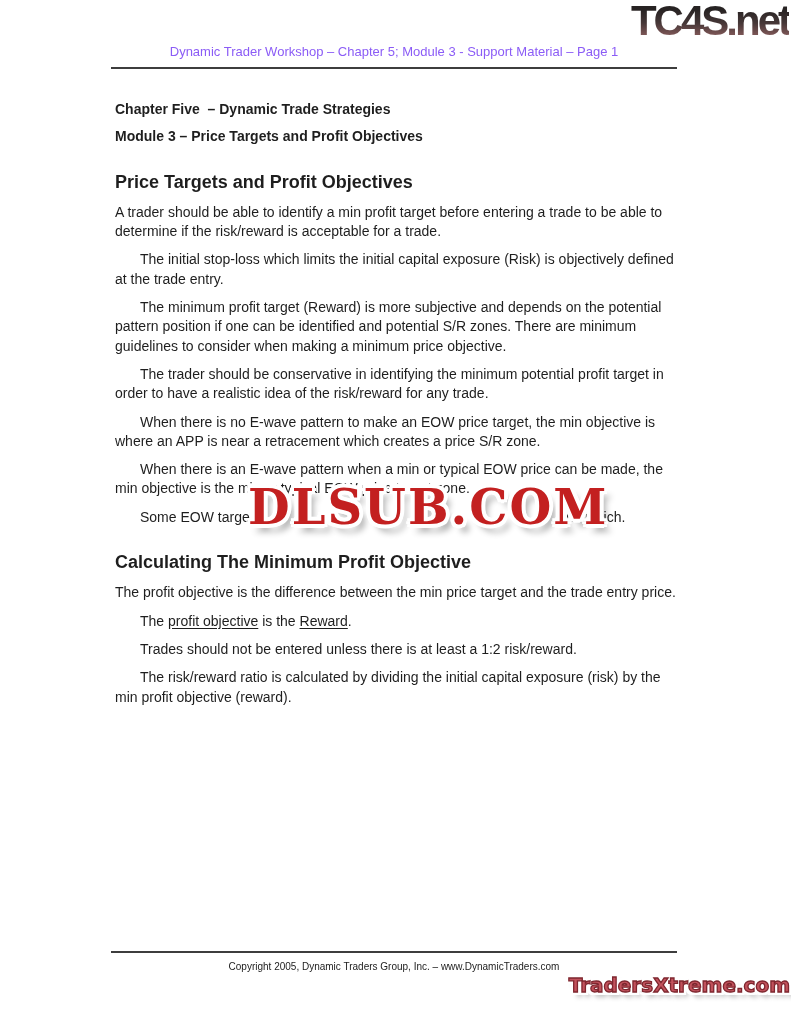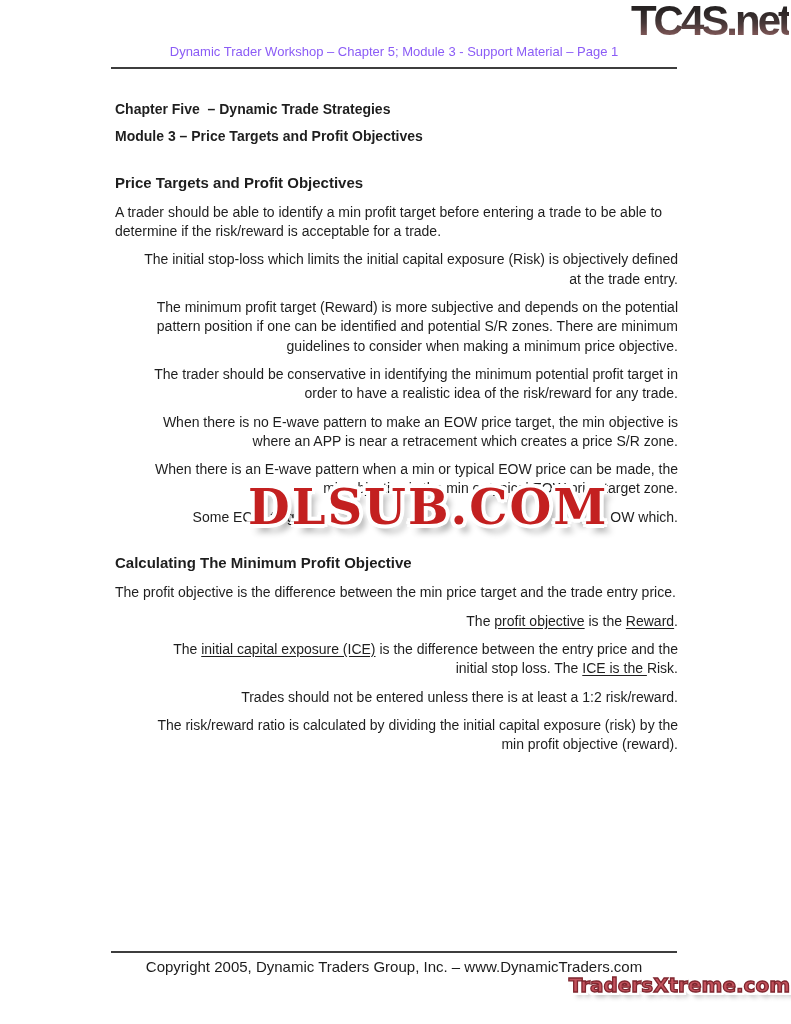--- a/index.html
+++ b/index.html
@@ -16,33 +16,33 @@
     position:absolute;left:111px;width:566px;top:44px;
     text-align:center;font-size:13px;line-height:16px;color:#8b5cf6;
   }
   .rule{
     position:absolute;left:111px;width:566px;height:2px;background:#3d3d3d;
   }
   .rule.top{top:67px;}
   .rule.bottom{top:951px;height:1.5px;}
   .footer-text{
     position:absolute;left:111px;width:566px;top:959px;
-    text-align:center;font-size:15px;line-height:16px;color:#1c1c1c;
+    text-align:center;font-size:10px;line-height:16px;color:#1c1c1c;
   }
   
   .content{
     position:absolute;left:115px;top:92px;width:563px;
     font-size:14px;line-height:19.3px;
   }
   .content p{margin:0 0 9px 0;}
-  .content p.indent{text-indent:25px;text-align:right;}
+  .content p.indent{text-indent:25px;}
   .title-block{margin-bottom:7px;}
   .title-block p{margin:8px 0 8px 0;font-weight:bold;}
   h2.sec{
-    font-size:15px;line-height:19.3px;font-weight:bold;
+    font-size:18px;line-height:19.3px;font-weight:bold;
     margin:26px 0 11px 0;
   }
   .u{text-decoration:underline;text-underline-offset:2px;}
   .gap{display:inline-block;width:308px;}
   
   .wm-tc4s{
     position:absolute;top:0;right:2px;
     font-family:"Liberation Sans", sans-serif;
     font-weight:bold;font-size:42px;line-height:1;letter-spacing:-3px;
     background:linear-gradient(180deg,#272323 22%,#463737 55%,#8d5f5f 92%);
@@ -99,21 +99,20 @@
     <p class="indent">When there is an E-wave pattern when a min or typical EOW price can be made, the min objective is the min or typical EOW price target zone.</p>
 
     <p class="indent"><span>Some EOW targe</span><span class="gap"></span><span>OW which.</span></p>
 
     <h2 class="sec">Calculating The Minimum Profit Objective</h2>
 
     <p>The profit objective is the difference between the min price target and the trade entry price.</p>
 
     <p class="indent"><span>The </span><span class="u">profit objective</span><span> is the </span><span class="u">Reward</span><span>.</span></p>
 
-    <p class="indent"><span>The </span><span class="u">initial capital exposure (ICE)</span><span> is the difference between the entry price and the initial stop loss. The </span><span class="u">ICE is the </span><span>Risk.</span></p>
 
     <p class="indent">Trades should not be entered unless there is at least a 1:2 risk/reward.</p>
     <p class="indent">The risk/reward ratio is calculated by dividing the initial capital exposure (risk) by the min profit objective (reward).</p>
 
   </div>
 
   <div class="wm-dlsub">DLSUB.COM</div>
 
   <div class="rule bottom"></div>
   <div class="footer-text">Copyright 2005, Dynamic Traders Group, Inc. – www.DynamicTraders.com</div>

